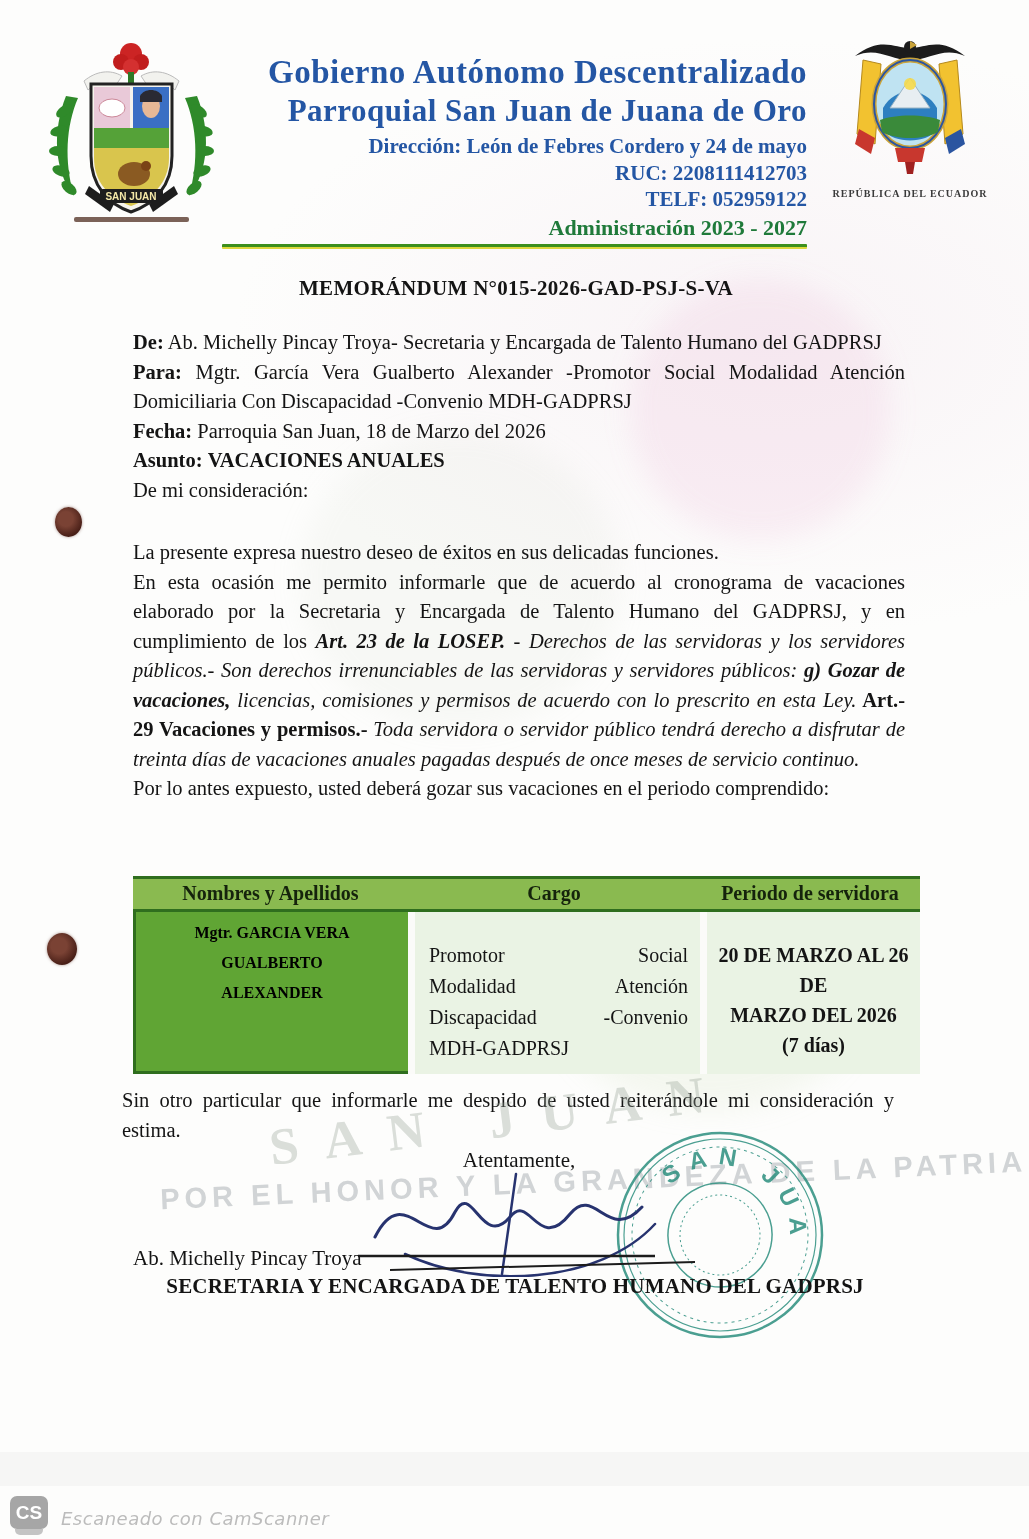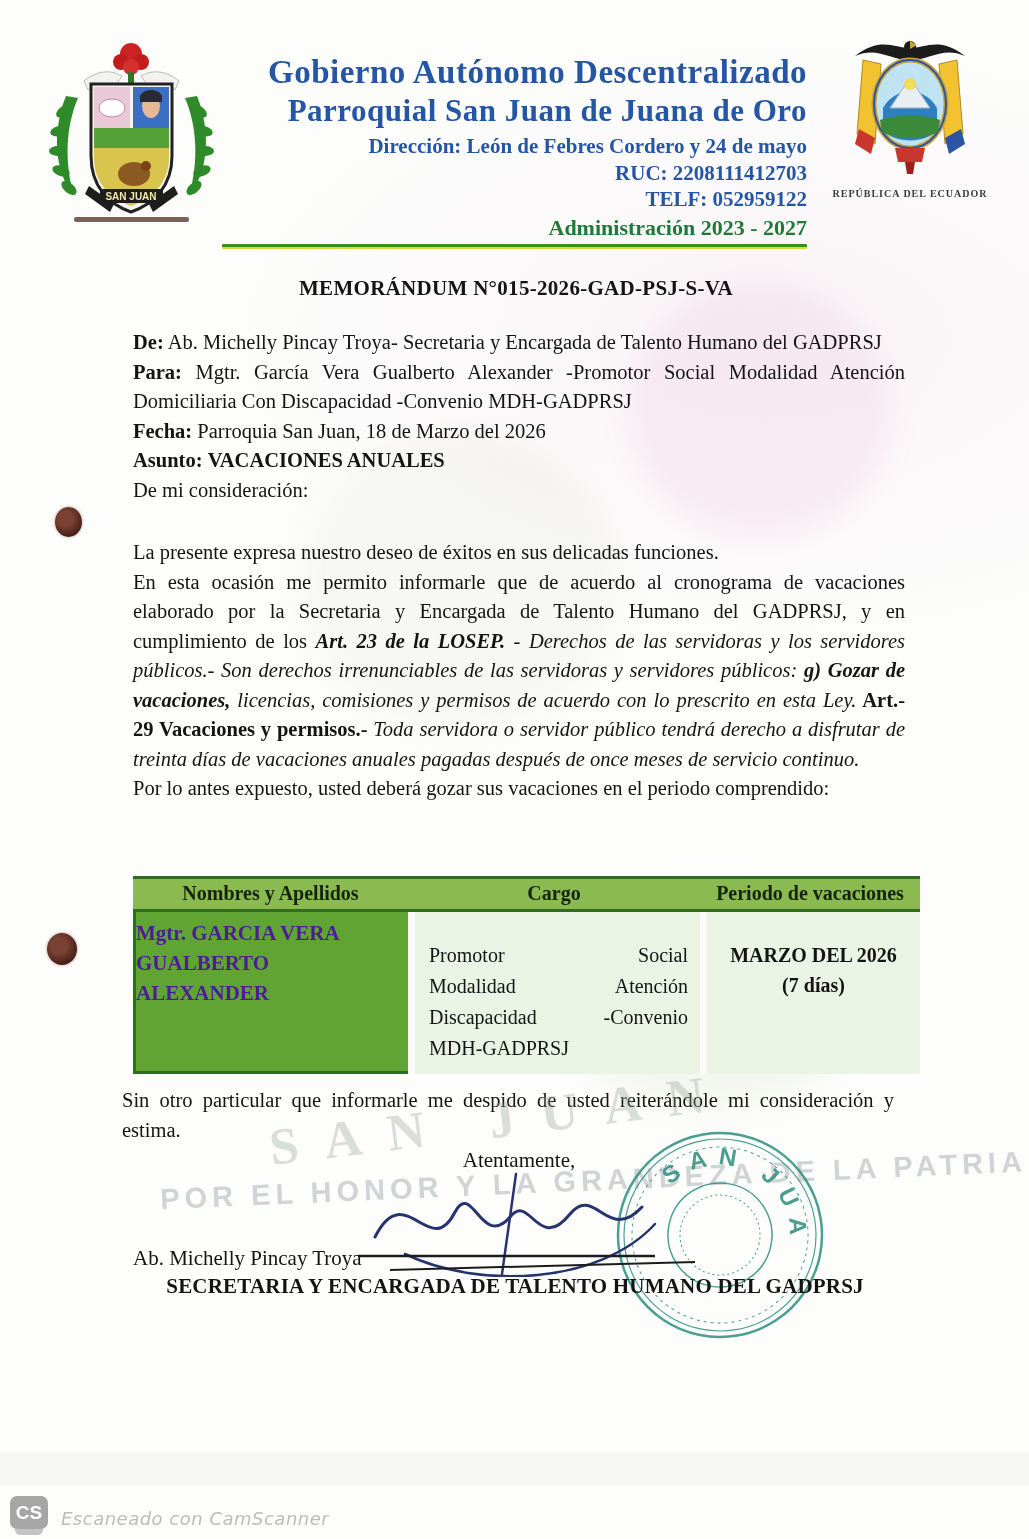--- a/index.html
+++ b/index.html
@@ -28,21 +28,21 @@
   .bi{font-weight:bold;font-style:italic;}
   .it{font-style:italic;}
   .bd{font-weight:bold;}
   
   .vac-table{position:absolute;left:133px;top:876px;width:787px;font-size:20px;}
   .t-head{display:grid;grid-template-columns:275px 292px 220px;background:#8aba50;
     border-top:3px solid #2f6e1e;border-bottom:3px solid #2f6e1e;}
   .t-head div{padding:3px 0 4px;text-align:center;font-weight:bold;color:#15230c;}
   .t-body{display:grid;grid-template-columns:275px 292px 220px;}
   .cell-name{background:#60a534;border-left:3px solid #2f6e1e;border-bottom:3px solid #2f6e1e;
-    color:#4c1d95;font-weight:bold;text-align:left;padding-top:6px;font-size:21px;line-height:30px;}
+    color:#000000;font-weight:bold;text-align:center;padding-top:6px;font-size:16px;line-height:30px;}
   .cell-cargo{background:#eaf3e4;border-left:7px solid #fbfbf9;padding:28px 12px 10px 14px;line-height:31px;}
   .cargo-line{text-align:justify;text-align-last:justify;}
   .cargo-line:last-child{text-align-last:left;}
   .cell-periodo{background:#eaf3e4;border-left:7px solid #fbfbf9;text-align:center;
     padding-top:28px;font-weight:bold;line-height:30px;}
   .periodo-dias{font-weight:bold;}
   
   .closing{position:absolute;left:122px;top:1085px;width:772px;font-size:20.5px;line-height:30px;text-align:justify;}
   .signoff{position:absolute;left:133px;top:1148px;width:772px;text-align:center;font-size:21px;}
   .sig-block{position:absolute;left:350px;top:1162px;width:360px;height:115px;}
@@ -186,35 +186,36 @@
   <div class="bodytxt">
     <p>La presente expresa nuestro deseo de éxitos en sus delicadas funciones.</p>
     <p><span>En esta ocasión me permito informarle que de acuerdo al cronograma de vacaciones elaborado por la Secretaria y Encargada de Talento Humano del GADPRSJ, y en cumplimiento de los </span><span class="bi">Art. 23 de la LOSEP.</span><span class="it"> - Derechos de las servidoras y los servidores públicos.- Son derechos irrenunciables de las servidoras y servidores públicos: </span><span class="bi">g) Gozar de vacaciones,</span><span class="it"> licencias, comisiones y permisos de acuerdo con lo prescrito en esta Ley.</span><span class="bd"> Art.- 29 Vacaciones y permisos.-</span><span class="it"> Toda servidora o servidor público tendrá derecho a disfrutar de treinta días de vacaciones anuales pagadas después de once meses de servicio continuo.</span></p>
     <p>Por lo antes expuesto, usted deberá gozar sus vacaciones en el periodo comprendido:</p>
   </div>
 
   <div class="vac-table">
     <div class="t-head">
       <div>Nombres y Apellidos</div>
       <div>Cargo</div>
-      <div>Periodo de vacaciones</div>
+      <div>Periodo de servidora</div>
     </div>
     <div class="t-body">
       <div class="cell-name">
         <div>Mgtr. GARCIA VERA</div>
         <div>GUALBERTO</div>
         <div>ALEXANDER</div>
       </div>
       <div class="cell-cargo">
         <div class="cargo-line">Promotor Social</div>
         <div class="cargo-line">Modalidad Atención</div>
         <div class="cargo-line">Discapacidad -Convenio</div>
         <div class="cargo-line">MDH-GADPRSJ</div>
       </div>
       <div class="cell-periodo">
+        <div>20 DE MARZO AL 26 DE</div>
         <div>MARZO DEL 2026</div>
         <div class="periodo-dias">(7 días)</div>
       </div>
     </div>
   </div>
 
   <div class="closing">Sin otro particular que informarle me despido de usted reiterándole mi consideración y estima.</div>
   <div class="signoff">Atentamente,</div>
 
   <div class="wm-arc">SAN JUAN</div>

